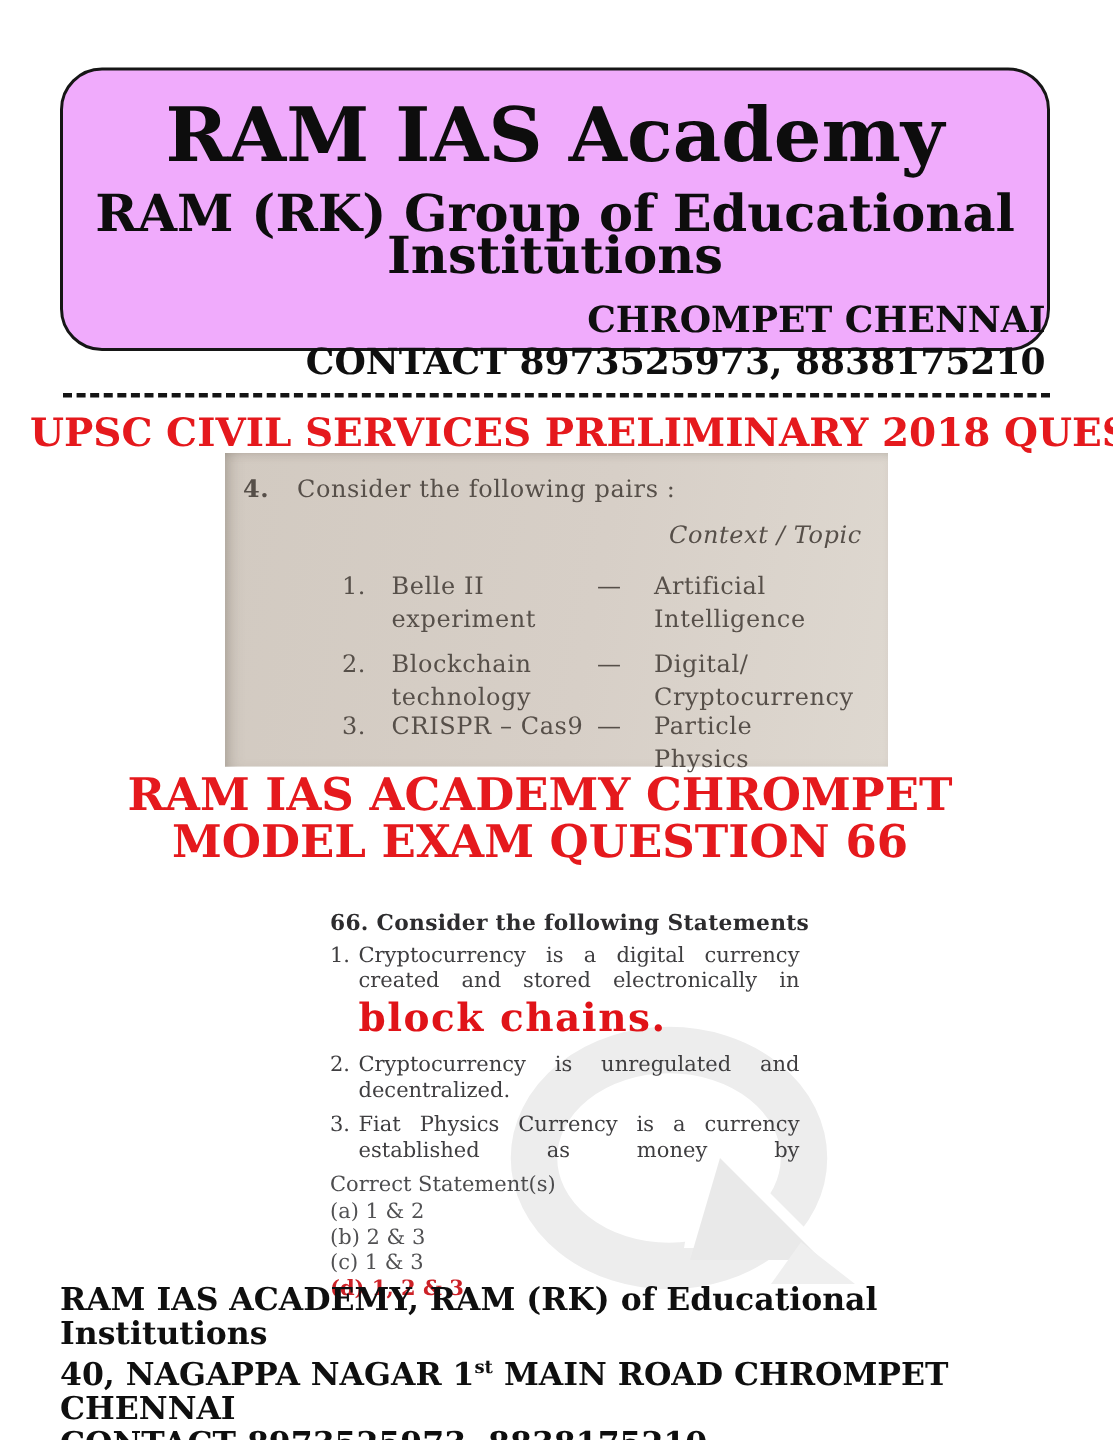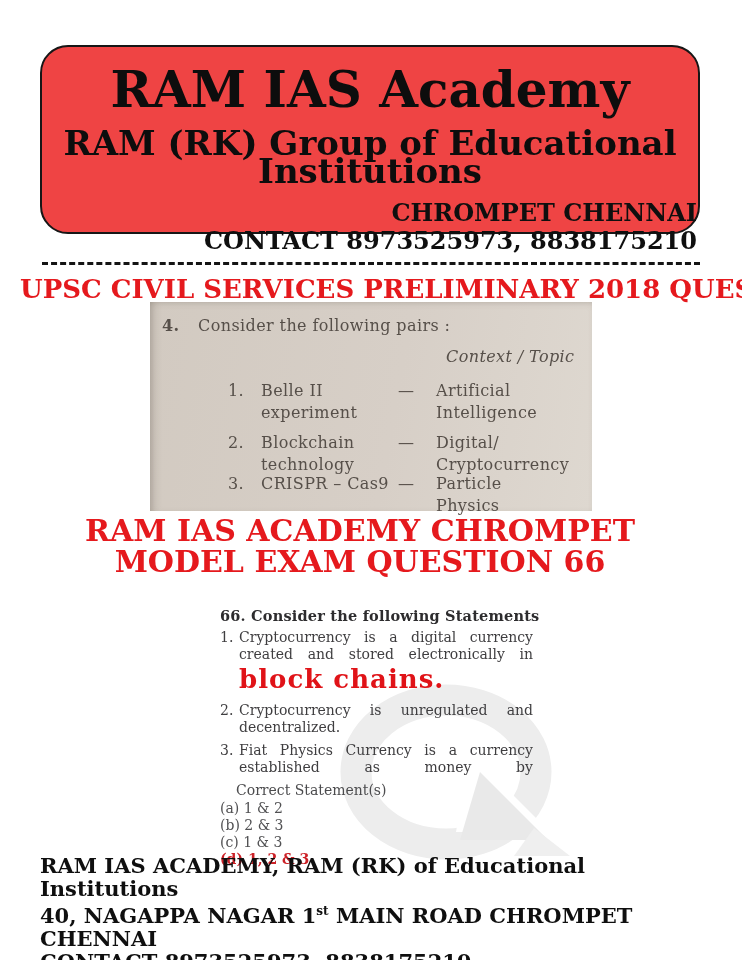--- a/index.html
+++ b/index.html
@@ -14,21 +14,21 @@
   }
 
   
   .header-box {
     position: absolute;
     left: 40px; top: 45px;
     width: 660px; height: 189px;
     border: 2px solid #161616;
     border-radius: 28px;
     text-align: center;
-    background: #ef4444;
+    background: #f0abfc;
   }
   .header-title {
     margin-top: 14px;
     font-size: 50px;
     font-weight: bold;
     color: #0d0d0d;
     letter-spacing: 0px;
     line-height: 58px;
   }
   .header-subtitle {
@@ -141,21 +141,21 @@
   .stmt-body { width: 294px; }
   .jline { text-align: justify; text-align-last: justify; }
   .stmt-highlight {
     font-size: 26px;
     font-weight: bold;
     color: #e01318;
     line-height: 30px;
     margin: 1px 0 2px 0;
     letter-spacing: 1px;
   }
-  .correct-label { color: #4c4c4e; margin-top: 2px; line-height: 17px; margin-left: 16px; }
+  .correct-label { color: #4c4c4e; margin-top: 2px; line-height: 17px; }
   .opt { color: #515153; line-height: 16.5px; margin-top: 0.5px; }
   .opt.answer { color: #cc2127; font-weight: bold; }
 
   
   .footer {
     position: absolute;
     left: 40px; top: 854px;
     width: 680px;
     font-weight: bold;
     color: #0f0f0f;

